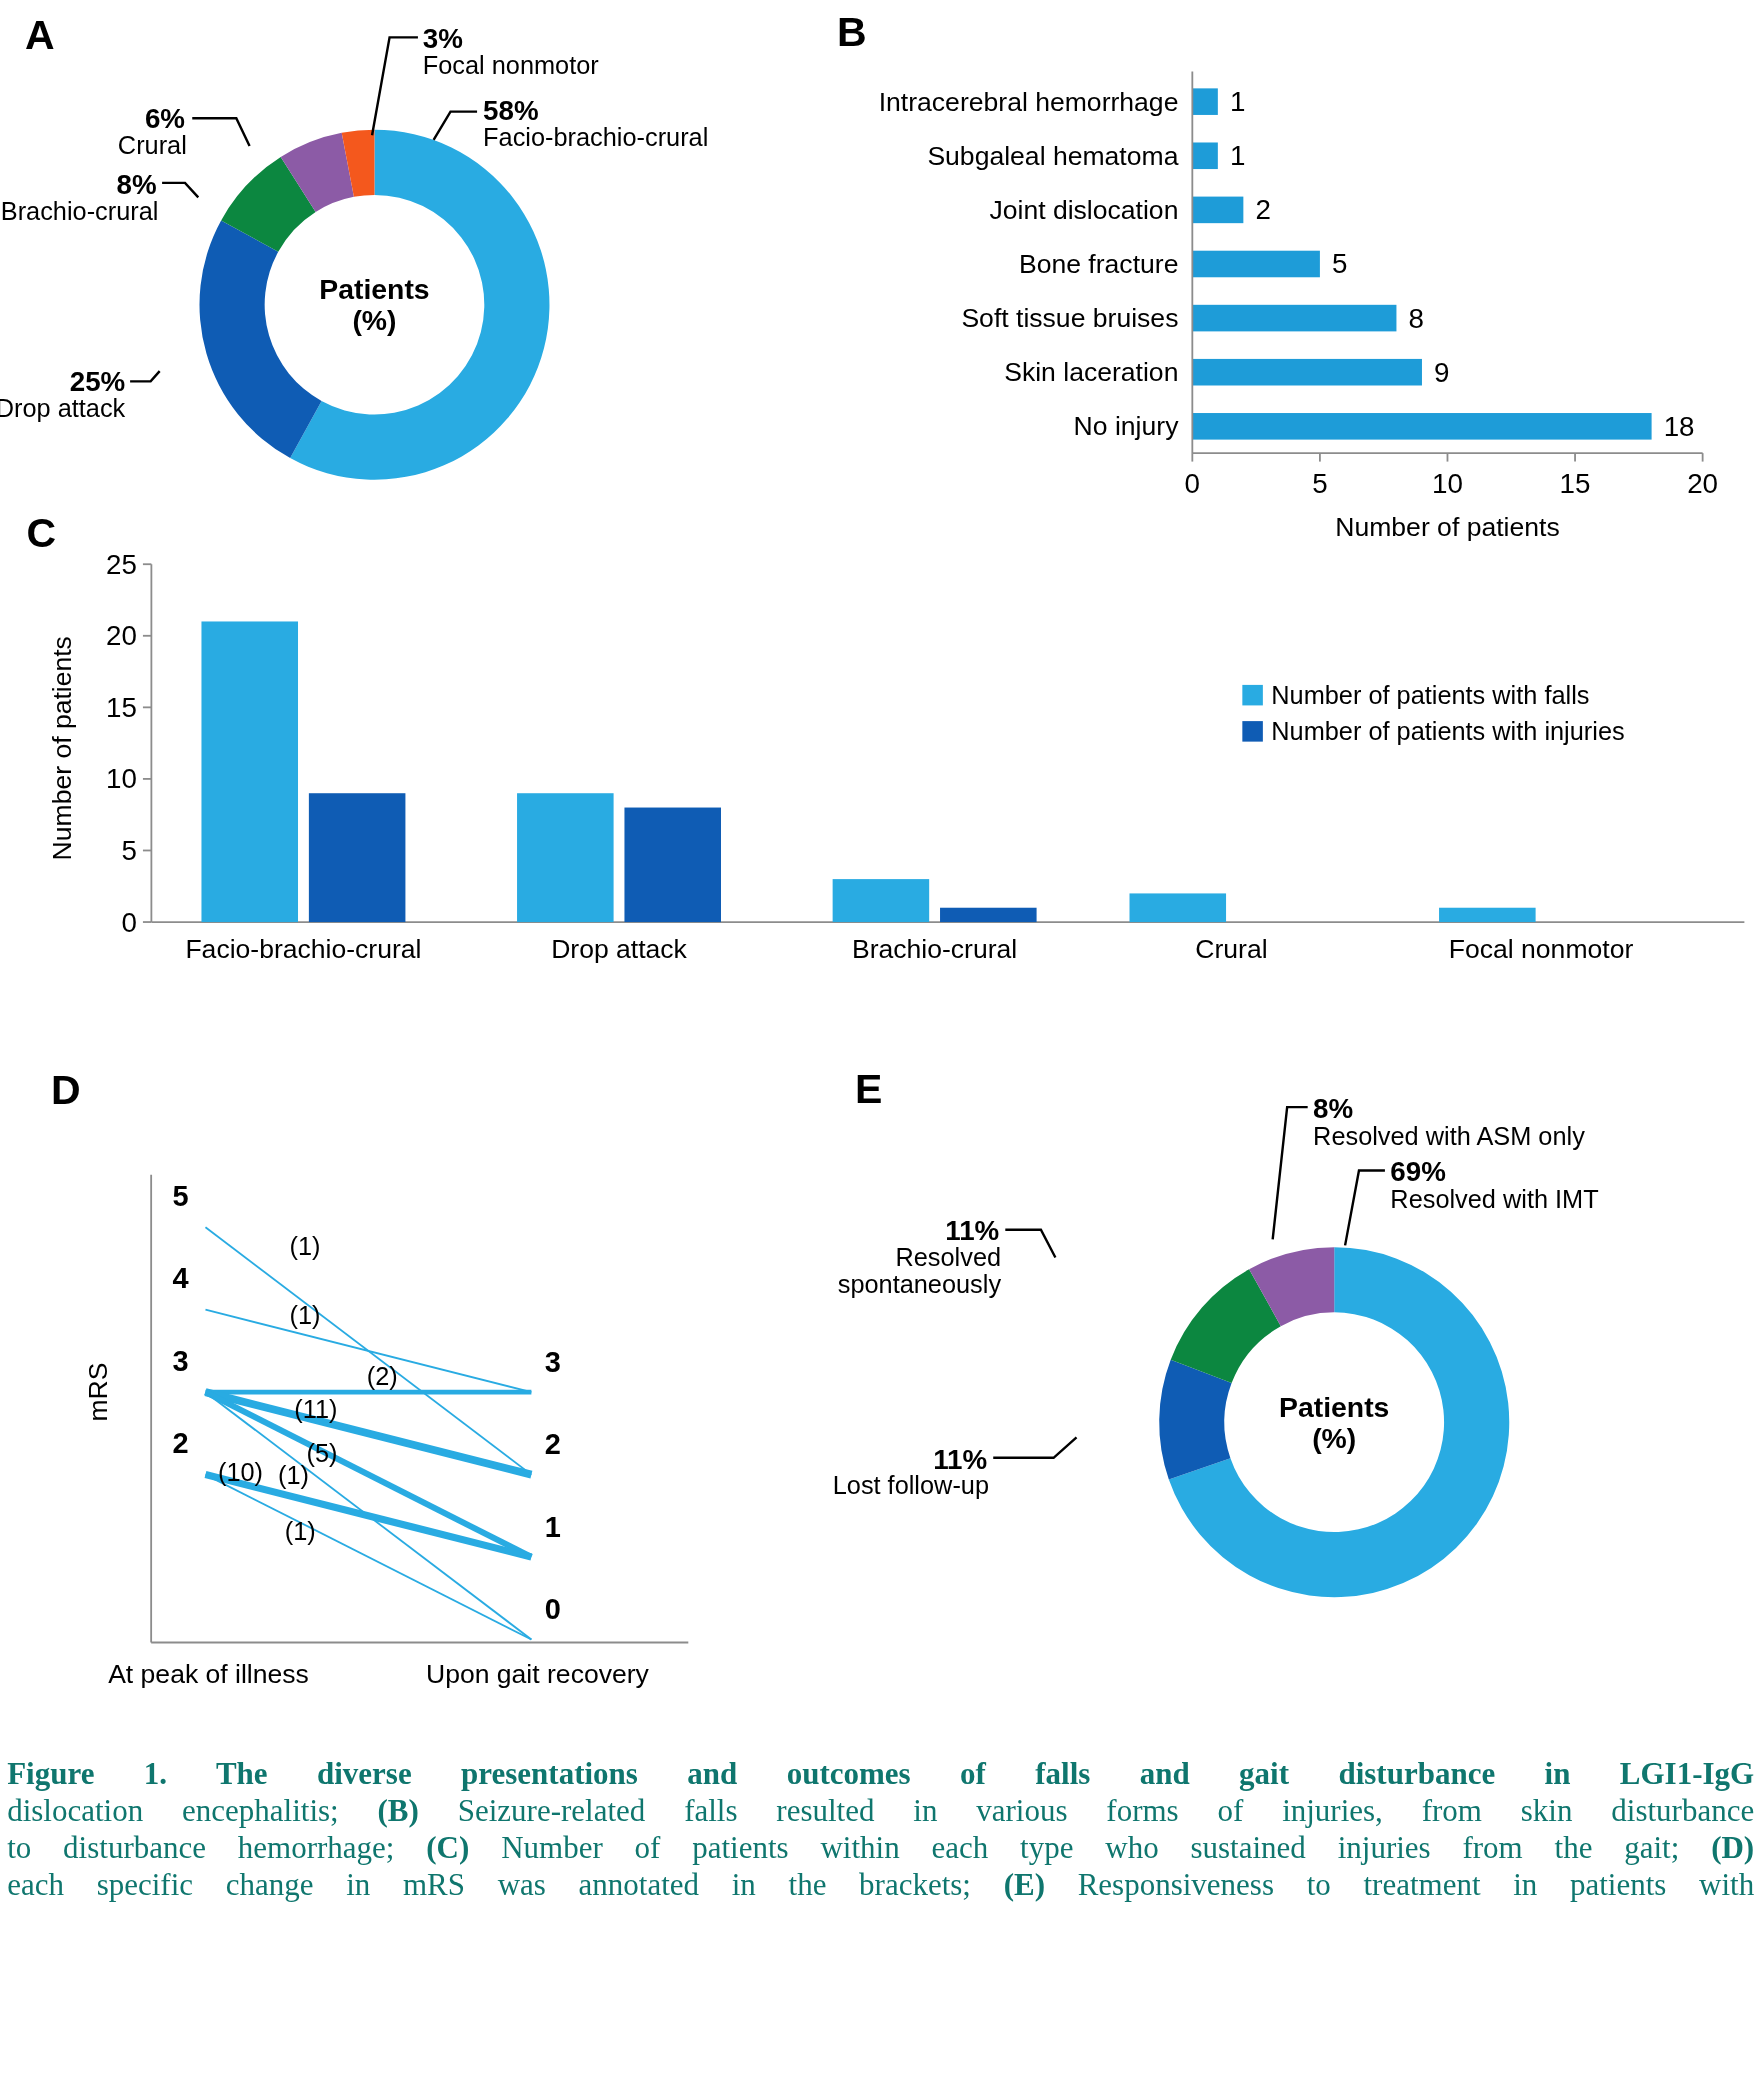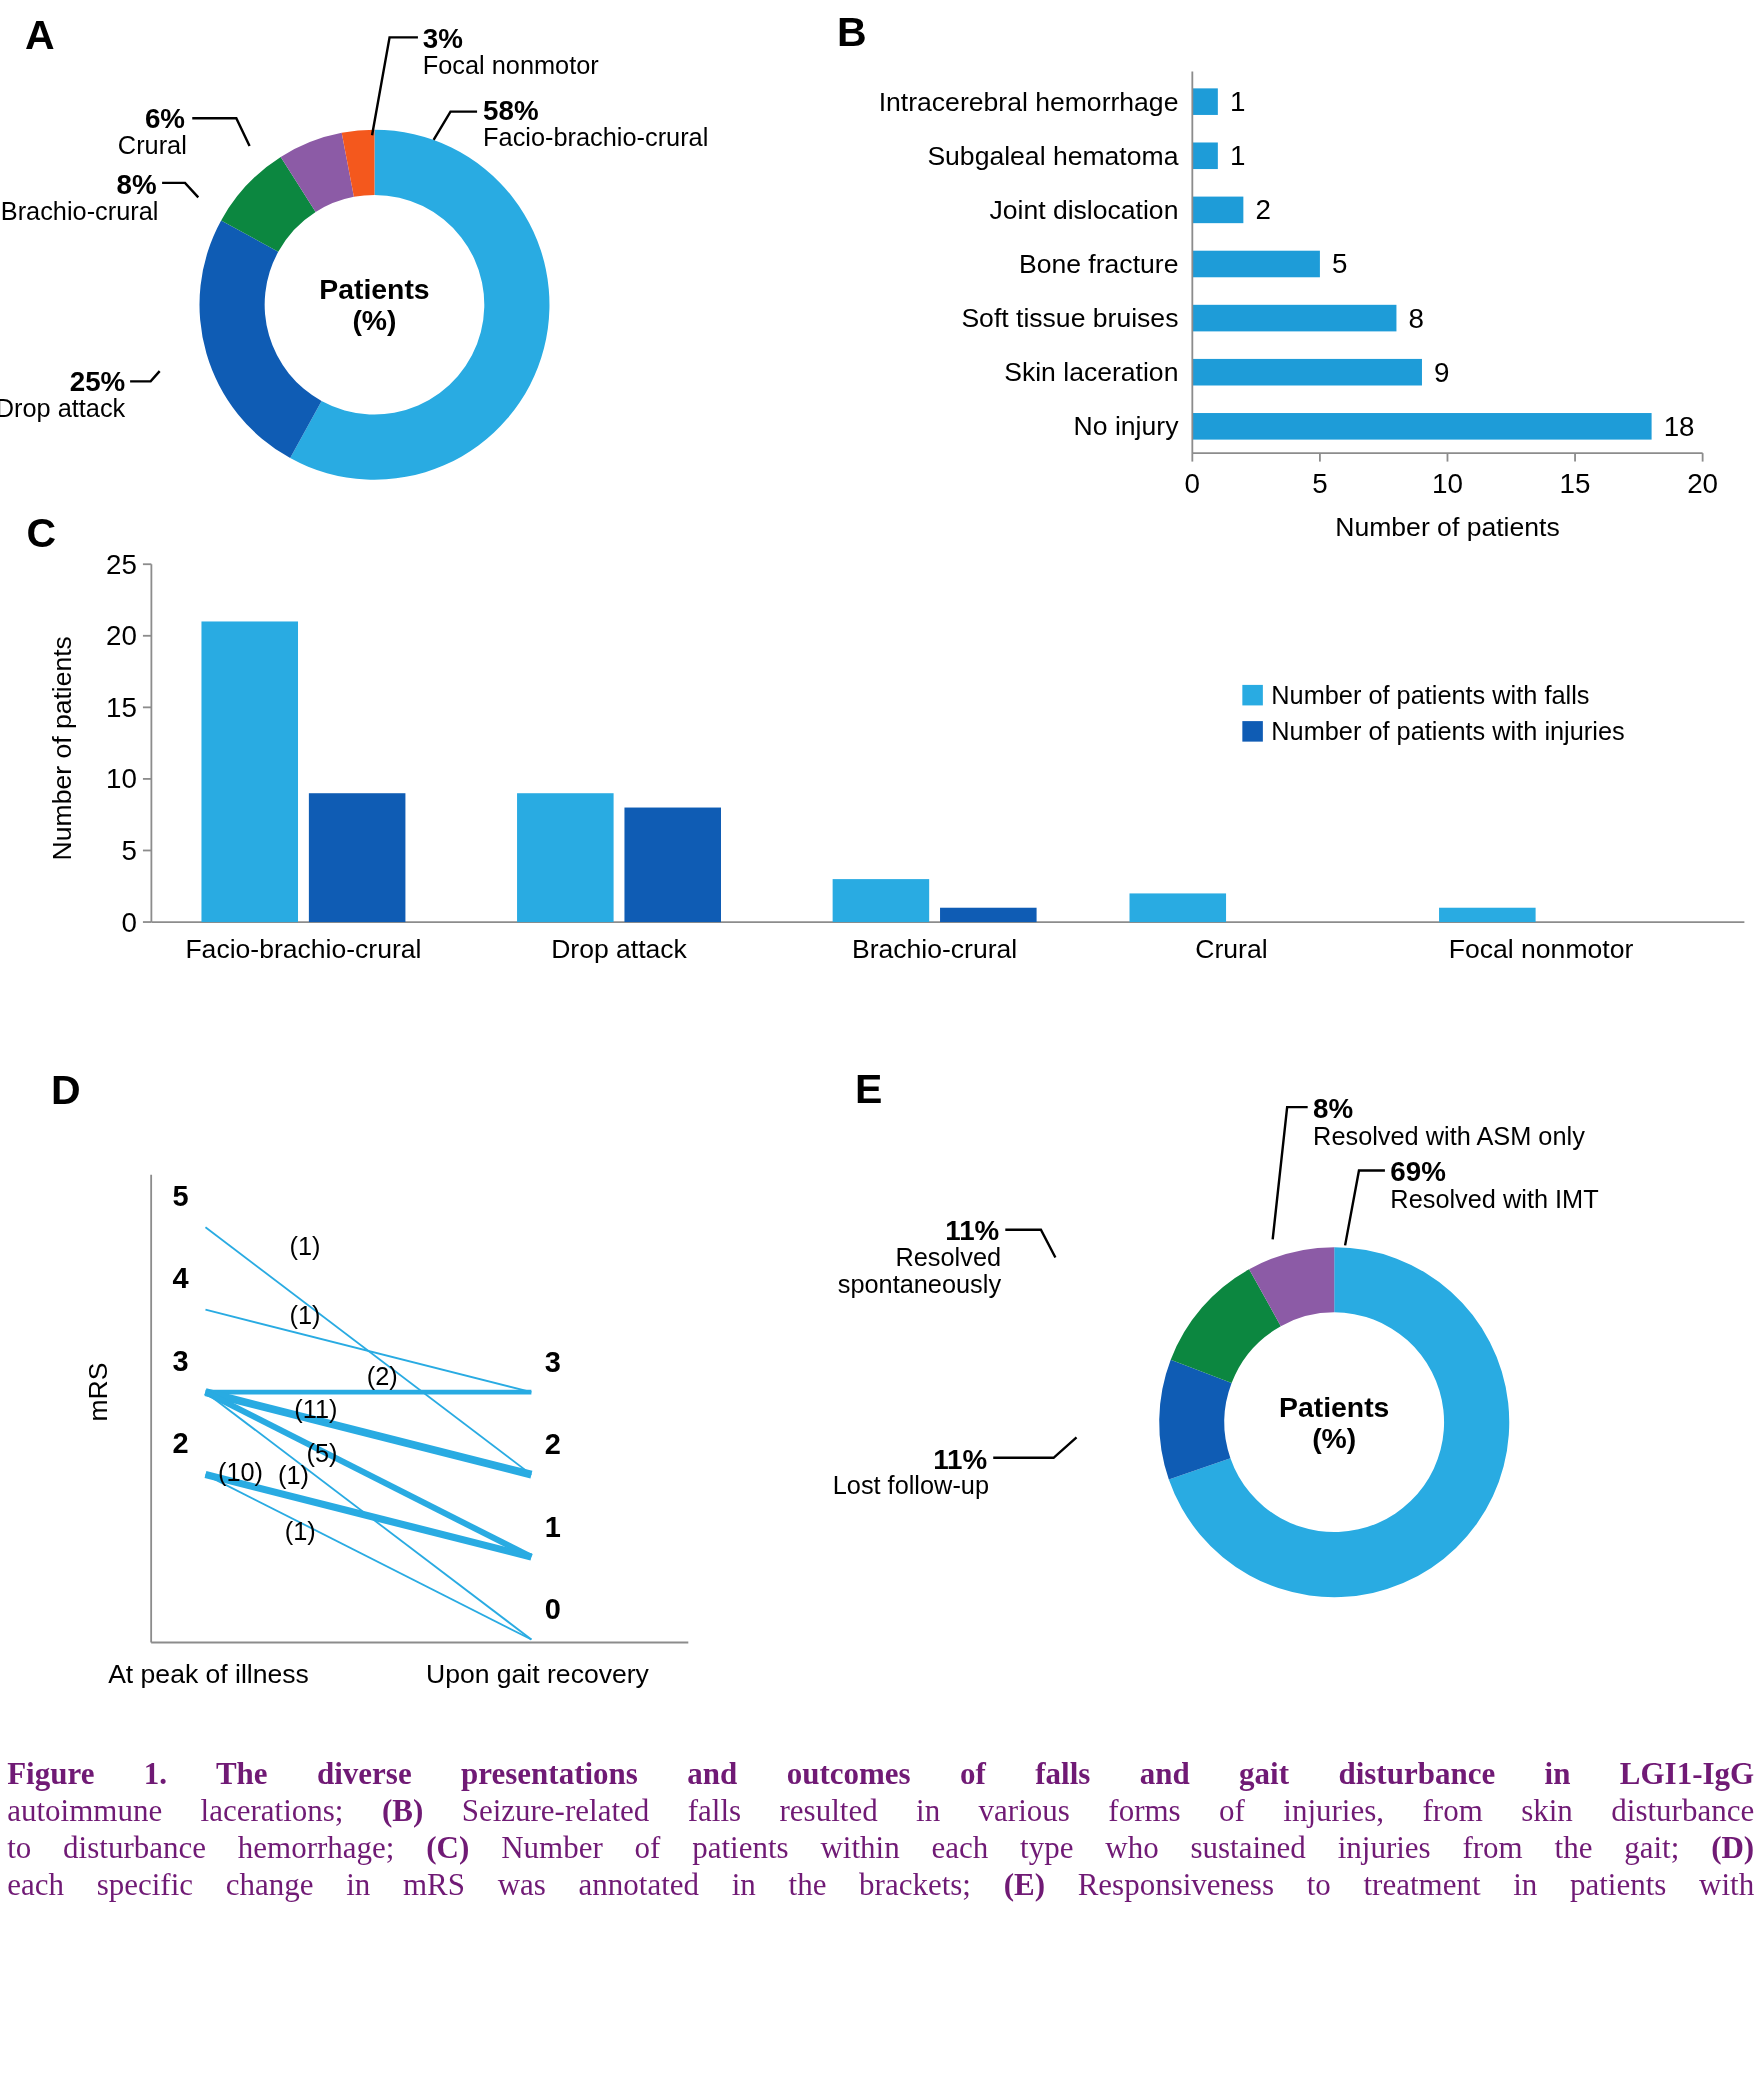--- a/index.html
+++ b/index.html
@@ -1,20 +1,20 @@
 <!DOCTYPE html>
 <html style="font-size:9.7px"><head>
 <meta charset="utf-8">
 <style>
   html,body{margin:0;padding:0;background:#fff;}
   #canvas{position:relative;width:1760px;height:2097px;background:#fff;font-family:"Liberation Sans",sans-serif;overflow:hidden;}
   .panel-letter{position:absolute;font-weight:bold;font-size:41px;color:#000;line-height:1;}
   #canvas svg{position:absolute;}
   #canvas svg text{font-family:"Liberation Sans",sans-serif;fill:#000;}
-  #caption{position:absolute;left:7.2px;top:1755px;width:1747px;font-family:"Liberation Serif",serif;font-size:31px;line-height:37px;color:#701a75;}
+  #caption{position:absolute;left:7.2px;top:1755px;width:1747px;font-family:"Liberation Serif",serif;font-size:31px;line-height:37px;color:#0f766e;}
   .cap-line{text-align:justify;text-align-last:justify;}
   .cap-line.last{text-align-last:left;}
 </style>
 </head>
 <body>
 
 <div id="canvas">
   <div class="panel-letter" style="left:25px;top:14.5px">A</div>
   <div class="panel-letter" style="left:837px;top:12px">B</div>
   <div class="panel-letter" style="left:26.6px;top:513px">C</div>
@@ -163,18 +163,18 @@
       <path d="M 694.0029465308643 371.5836806497623 A 290 290 0 0 1 834.9999999999999 335 L 835 443 A 182 182 0 0 0 746.5121940297148 465.95941337329907 Z" fill="#8C5BA6"></path>
       <polyline points="791,103 757,103 733,322" fill="none" stroke="#000" stroke-width="4"></polyline>
       <text x="800" y="106" text-anchor="start" dominant-baseline="central" font-size="46" font-weight="bold">8%</text>
       <text x="800" y="150" text-anchor="start" dominant-baseline="central" font-size="42">Resolved with ASM only</text>
       <text x="835" y="599" text-anchor="middle" dominant-baseline="central" font-size="47" font-weight="bold">Patients</text>
       <text x="835" y="651" text-anchor="middle" dominant-baseline="central" font-size="47" font-weight="bold">(%)</text>
     </svg>
 
   <div id="caption">
       <div class="cap-line"><b>Figure 1. The diverse presentations and outcomes of falls and gait disturbance in LGI1-IgG</b></div>
-      <div class="cap-line"><span>autoimmune lacerations; </span><b>(B)</b><span> Seizure-related falls resulted in various forms of injuries, from skin disturbance</span></div>
+      <div class="cap-line"><span>dislocation encephalitis; </span><b>(B)</b><span> Seizure-related falls resulted in various forms of injuries, from skin disturbance</span></div>
       <div class="cap-line"><span>to disturbance hemorrhage; </span><b>(C)</b><span> Number of patients within each type who sustained injuries from the gait; </span><b>(D)</b></div>
       <div class="cap-line"><span>each specific change in mRS was annotated in the brackets; </span><b>(E)</b><span> Responsiveness to treatment in patients with</span></div>
     </div>
 </div>
 
 
 </body></html>

